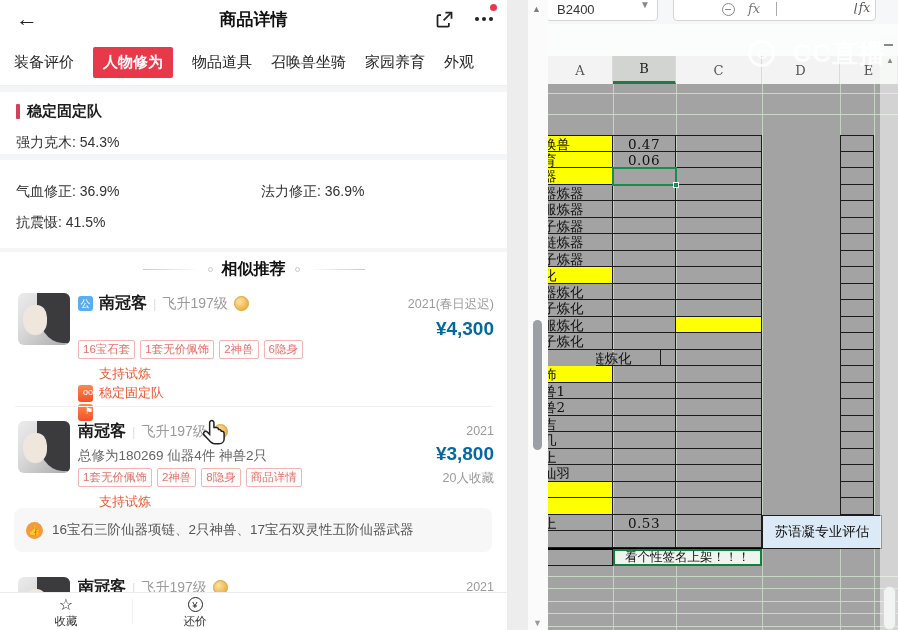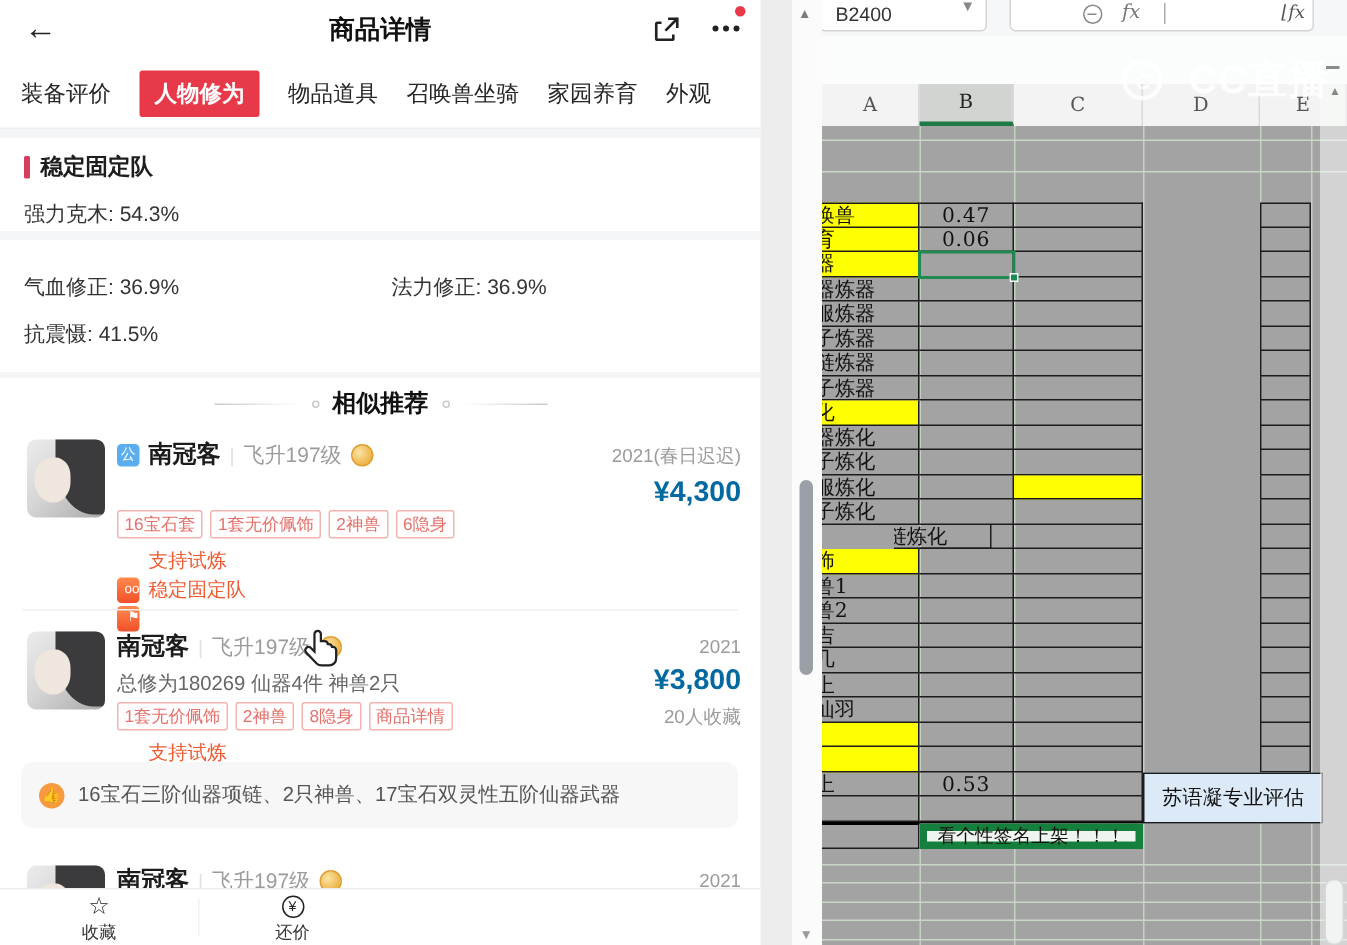--- a/index.html
+++ b/index.html
@@ -101,21 +101,21 @@
   .rows{position:absolute;left:0;top:51px;right:0;}
   .cell{position:absolute;border-right:1px solid #1c1c1c;border-bottom:1px solid #1c1c1c;font-family:"DejaVu Serif",serif;font-size:13.5px;color:#111;overflow:hidden;white-space:nowrap;}
   .cell.topb{border-top:1px solid #1c1c1c;}
   .cell.yellow{background:#feff00;}
   .aTxt{display:block;margin-left:-5px;line-height:16px;}
   .bVal{display:block;text-align:center;line-height:16px;letter-spacing:.5px;}
   .selbox{position:absolute;border:2px solid #1e8a50;z-index:6;}
   .selbox i{position:absolute;right:-4px;bottom:-4px;width:6px;height:6px;background:#1e8a50;border:1px solid #fff;}
   .bluecell{position:absolute;background:#dce9f6;border:1px solid #1c1c1c;font-family:"DejaVu Serif",serif;font-size:13.5px;color:#111;display:flex;align-items:center;justify-content:center;white-space:nowrap;overflow:hidden;z-index:4;}
   .thickline{position:absolute;background:#000;z-index:5;}
-  .bannercell{position:absolute;background:#eef4ee;border:5px solid #15803d;font-family:"DejaVu Serif",serif;font-size:12.5px;color:#111;display:flex;align-items:center;justify-content:center;white-space:nowrap;z-index:5;}
+  .bannercell{position:absolute;background:#eef4ee;border:2px solid #15803d;font-family:"DejaVu Serif",serif;font-size:12.5px;color:#111;display:flex;align-items:center;justify-content:center;white-space:nowrap;z-index:5;}
   .acellplain{position:absolute;border-right:1px solid #1c1c1c;border-bottom:1px solid #1c1c1c;}
 
   .wm{position:absolute;right:12px;top:36px;display:flex;align-items:center;gap:17px;color:rgba(255,255,255,.78);z-index:30;}
   .wm-logo{width:27px;height:27px;border:3.5px solid rgba(255,255,255,.78);border-radius:50%;display:flex;align-items:center;justify-content:center;font-size:14px;font-weight:800;}
   .wm-txt{font-size:26px;font-weight:800;letter-spacing:1px;}
 
   .sscroll{position:absolute;right:0;top:34px;bottom:0;width:18px;background:rgba(250,251,250,.55);z-index:25;}
   .ss-dash{position:absolute;right:5px;top:10px;width:9px;height:2px;background:#8a8a8a;}
   .ss-up{position:absolute;right:4px;top:22px;font-size:8px;color:#888;}
   .ss-thumb{position:absolute;right:2px;bottom:0;width:13px;height:44px;background:#f2f3f3;border:1px solid #d6d9d6;border-radius:6px;}

